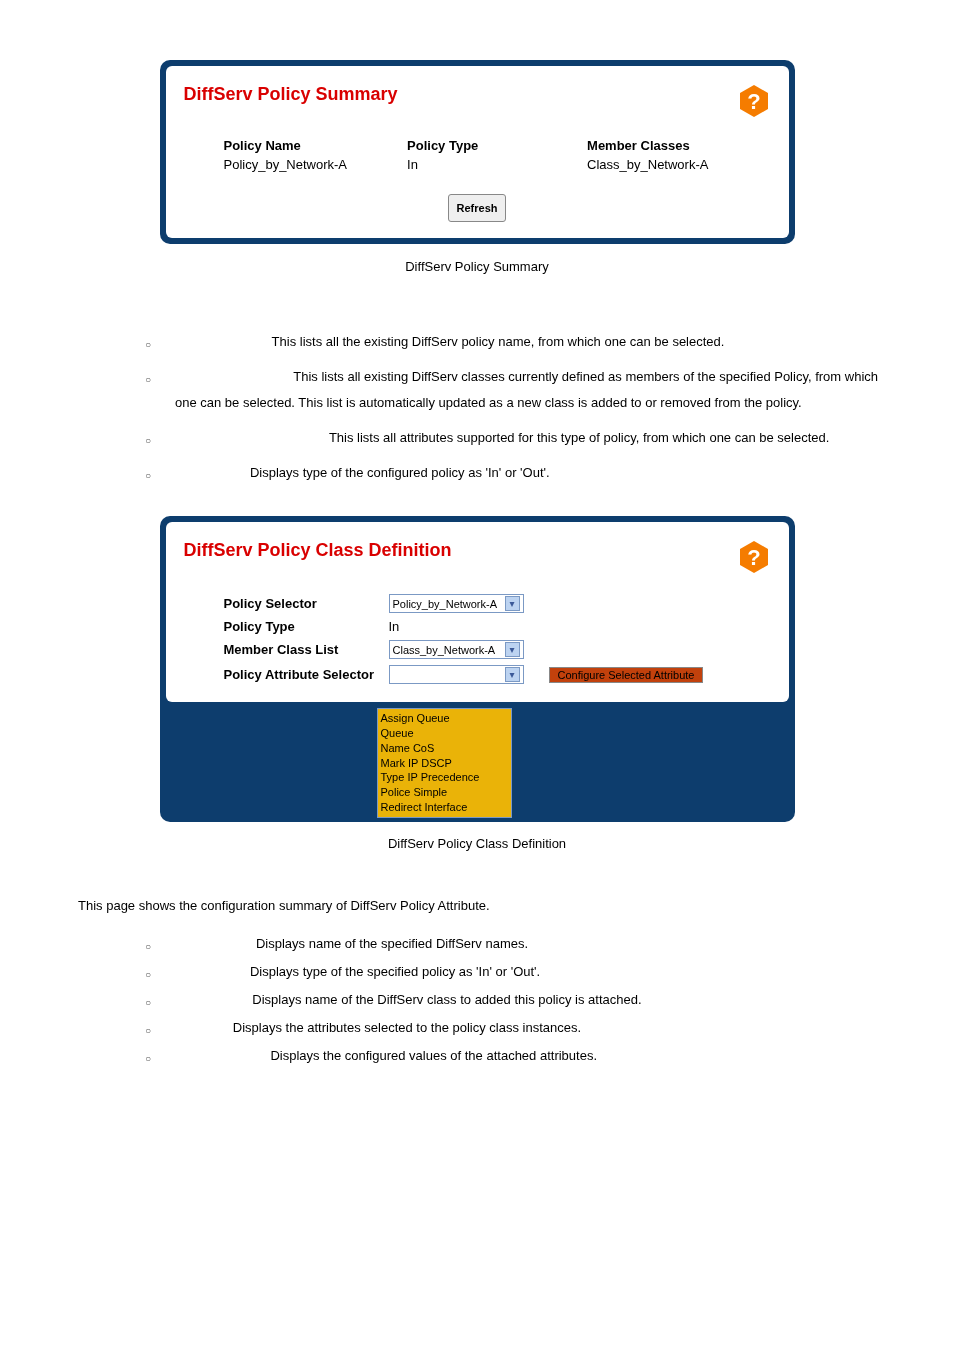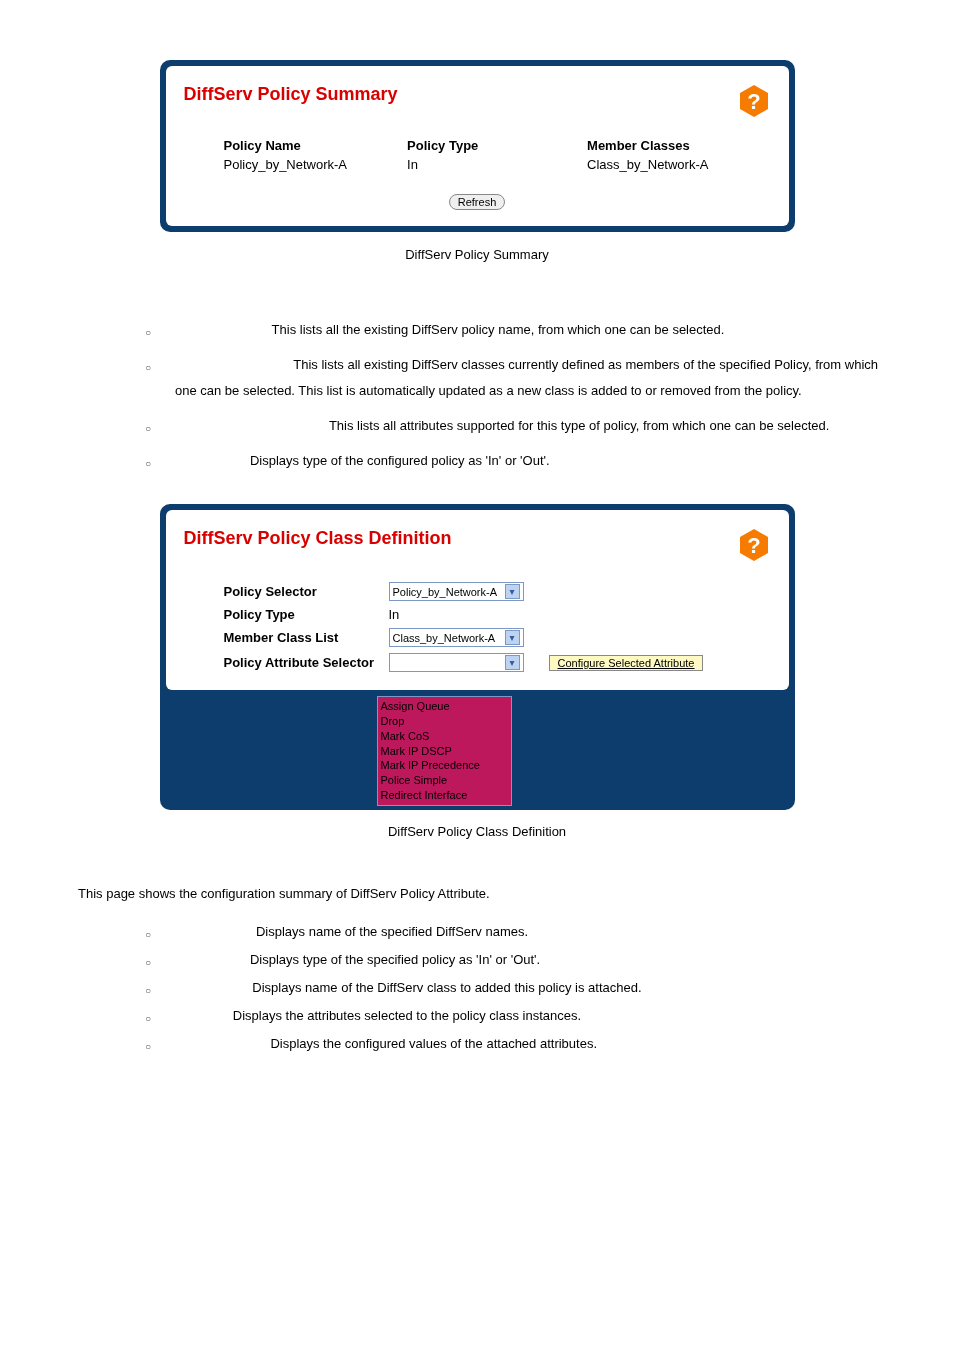--- a/index.html
+++ b/index.html
@@ -62,25 +62,26 @@
     .col-value {
       font-size: 13px;
     }
     .refresh-row {
       text-align: center;
       margin-top: 22px;
       margin-bottom: 6px;
     }
     .btn {
       font-size: 11px;
-      padding: 1px 8px;
+      padding: 7px 8px;
       background: #efefef;
       border: 1px solid #888;
-      border-radius: 8px;
+      border-radius: 3px;
       font-family: inherit;
+      font-weight: bold;
     }
     .caption {
       text-align: center;
       font-size: 13px;
       margin-bottom: 55px;
     }
     .list {
       padding-left: 85px;
       padding-right: 5px;
       margin-bottom: 30px;
@@ -124,38 +125,37 @@
       display:flex;
       align-items:center;
       justify-content:center;
       font-size:10px;
       border:1px solid #7b99c4;
     }
     .form-value { font-size: 13px; }
     .config-btn {
       font-size: 11px;
       padding: 1px 8px;
-      background: #fef9c3;
+      background: #c2410c;
       border: 1px solid #888;
       margin-left: 25px;
-      text-decoration: underline;
     }
     .panel2-outer {
       background: #0d3d6d;
       border-radius: 10px;
       padding: 6px 6px 0 6px;
       margin: 0 auto 0 auto;
       width: 635px;
     }
     .dropdown-open {
       margin-left: 211px;
       margin-top: 6px;
       width: 135px;
       border: 1px solid #7b99c4;
-      background: #be185d;
+      background: #eab308;
       font-size: 11px;
       line-height: 1.35;
       padding: 2px 3px;
     }
     .dropdown-open div { white-space: nowrap; }
     .panel2-wrap { margin-bottom: 14px; }
     .attr-summary-para {
       font-size: 13px;
       margin-left: 18px;
       margin-bottom: 14px;
@@ -258,24 +258,24 @@
             <span></span>
             <span class="select-arrow">▾</span>
           </div>
           <button class="config-btn">Configure Selected Attribute</button>
         </div>
       </div>
     </div>
 
     <div class="dropdown-open">
       <div>Assign Queue</div>
-      <div>Drop</div>
-      <div>Mark CoS</div>
+      <div>Queue</div>
+      <div>Name CoS</div>
       <div>Mark IP DSCP</div>
-      <div>Mark IP Precedence</div>
+      <div>Type IP Precedence</div>
       <div>Police Simple</div>
       <div>Redirect Interface</div>
     </div>
     <div style="height:4px;"></div>
   </div>
 </div>
 
 <div class="caption" style="margin-bottom:45px;">DiffServ Policy Class Definition</div>
 
 <div class="attr-summary-para">This page shows the configuration summary of DiffServ Policy Attribute.</div>

